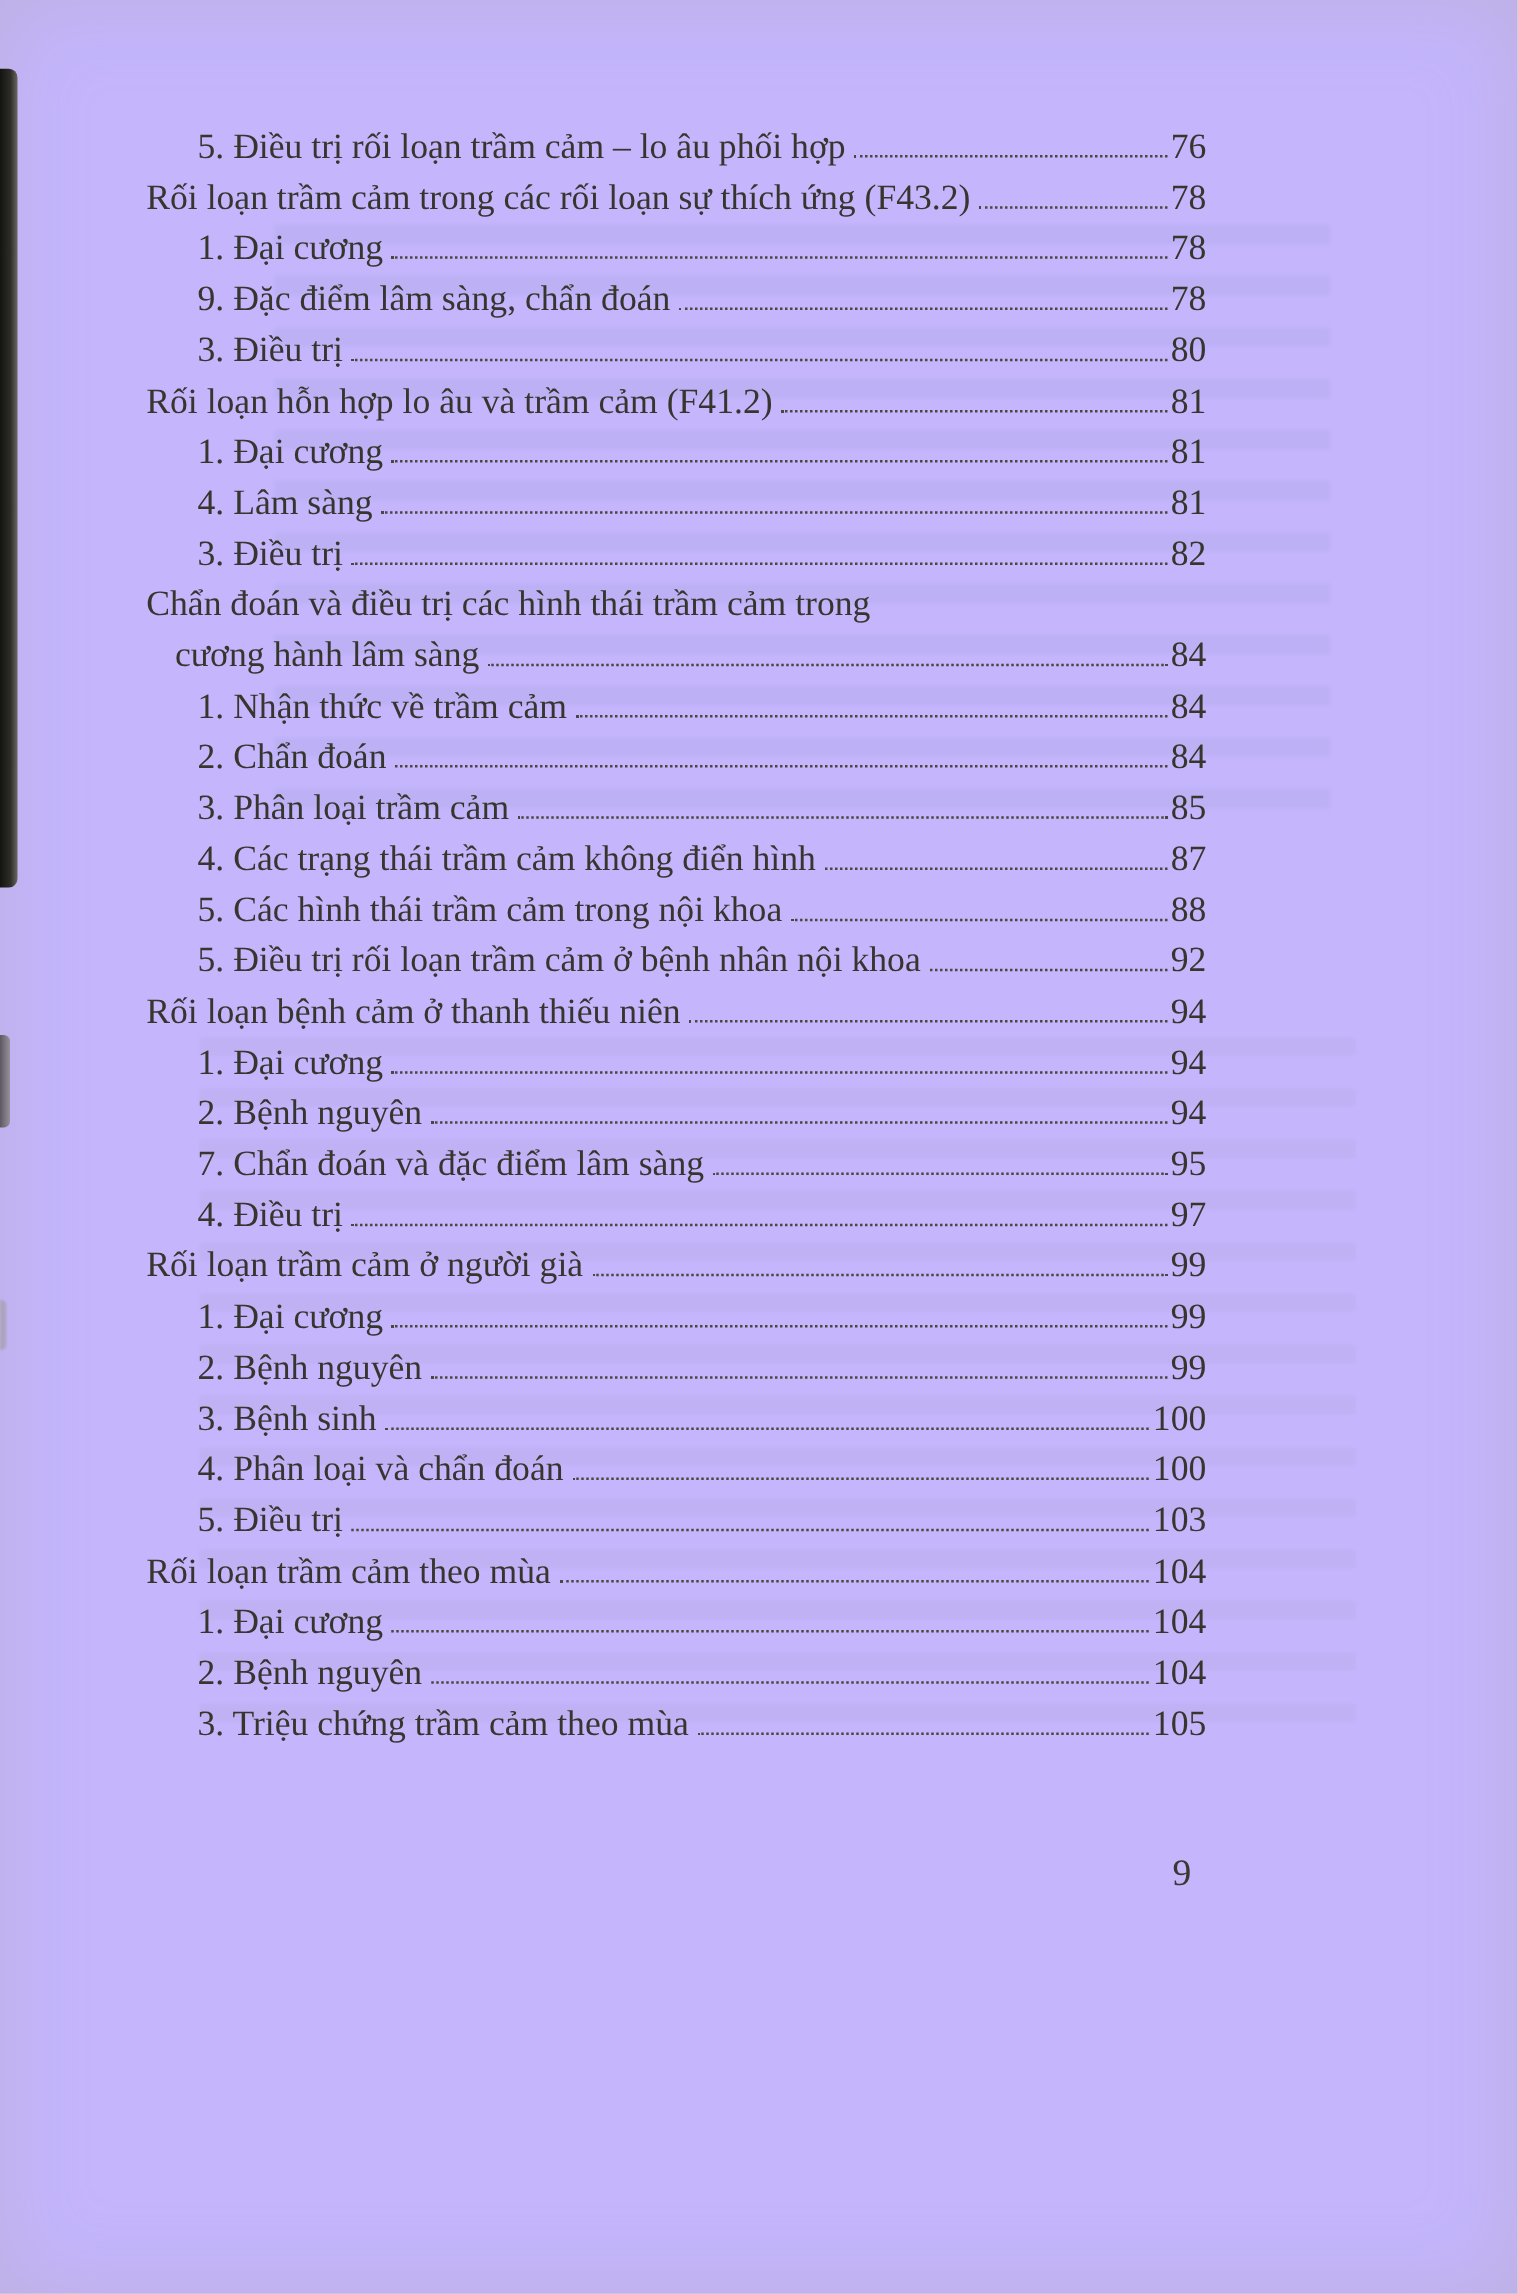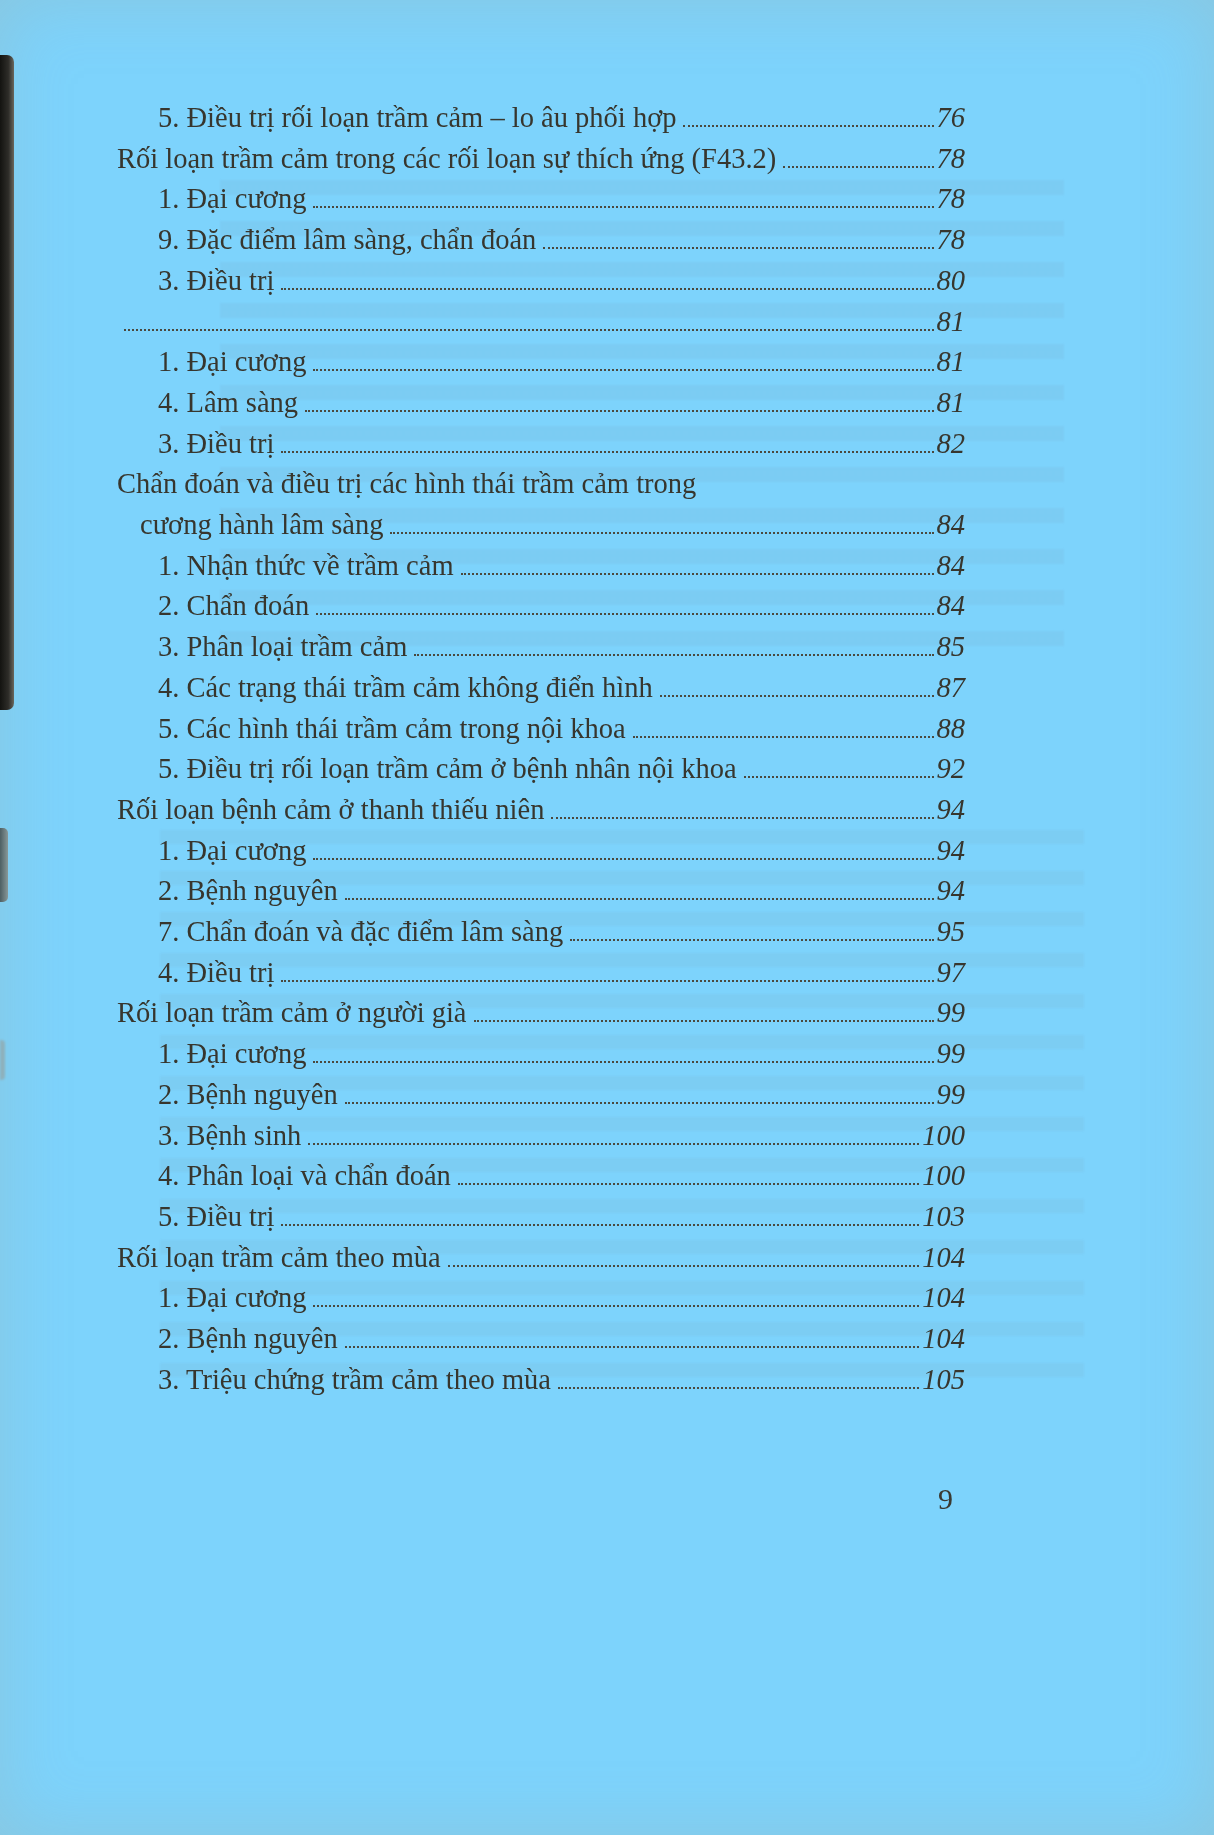--- a/index.html
+++ b/index.html
@@ -5,21 +5,21 @@
   html, body {
     margin: 0;
     padding: 0;
     background: #e8e6e0;
   }
   .scan-page {
     position: relative;
     width: 1214px;
     height: 1835px;
     margin: 0 auto;
-    background: #7dd3fc;
+    background: #c4b5fd;
     overflow: hidden;
     font-family: "Liberation Serif", "DejaVu Serif", serif;
     color: #37362e;
     box-shadow: inset 0 0 70px rgba(170, 165, 148, 0.28);
   }
   
   .binding-shadow-long {
     position: absolute;
     left: 0;
     top: 55px;
@@ -101,21 +101,20 @@
   }
   .toc-dots {
     flex: 1 1 auto;
     min-width: 10px;
     border-bottom: 2.6px dotted #4a493f;
     margin: 0 3px 0 7px;
   }
   .toc-page {
     flex: 0 0 auto;
     text-align: right;
-    font-style: italic;
   }
   .folio-number {
     position: absolute;
     left: 938px;
     top: 1482px;
     font-size: 30px;
     color: #3a3931;
   }
 </style>
 </head>
@@ -153,20 +152,21 @@
     <span class="toc-page">78</span>
   </div>
 
   <div class="toc-row indent-item">
     <span class="toc-label">3. Điều trị</span>
     <span class="toc-dots"></span>
     <span class="toc-page">80</span>
   </div>
 
   <div class="toc-row indent-chapter">
+    <span class="toc-label">Rối loạn hỗn hợp lo âu và trầm cảm (F41.2)</span>
     <span class="toc-dots"></span>
     <span class="toc-page">81</span>
   </div>
 
   <div class="toc-row indent-item">
     <span class="toc-label">1. Đại cương</span>
     <span class="toc-dots"></span>
     <span class="toc-page">81</span>
   </div>
 

